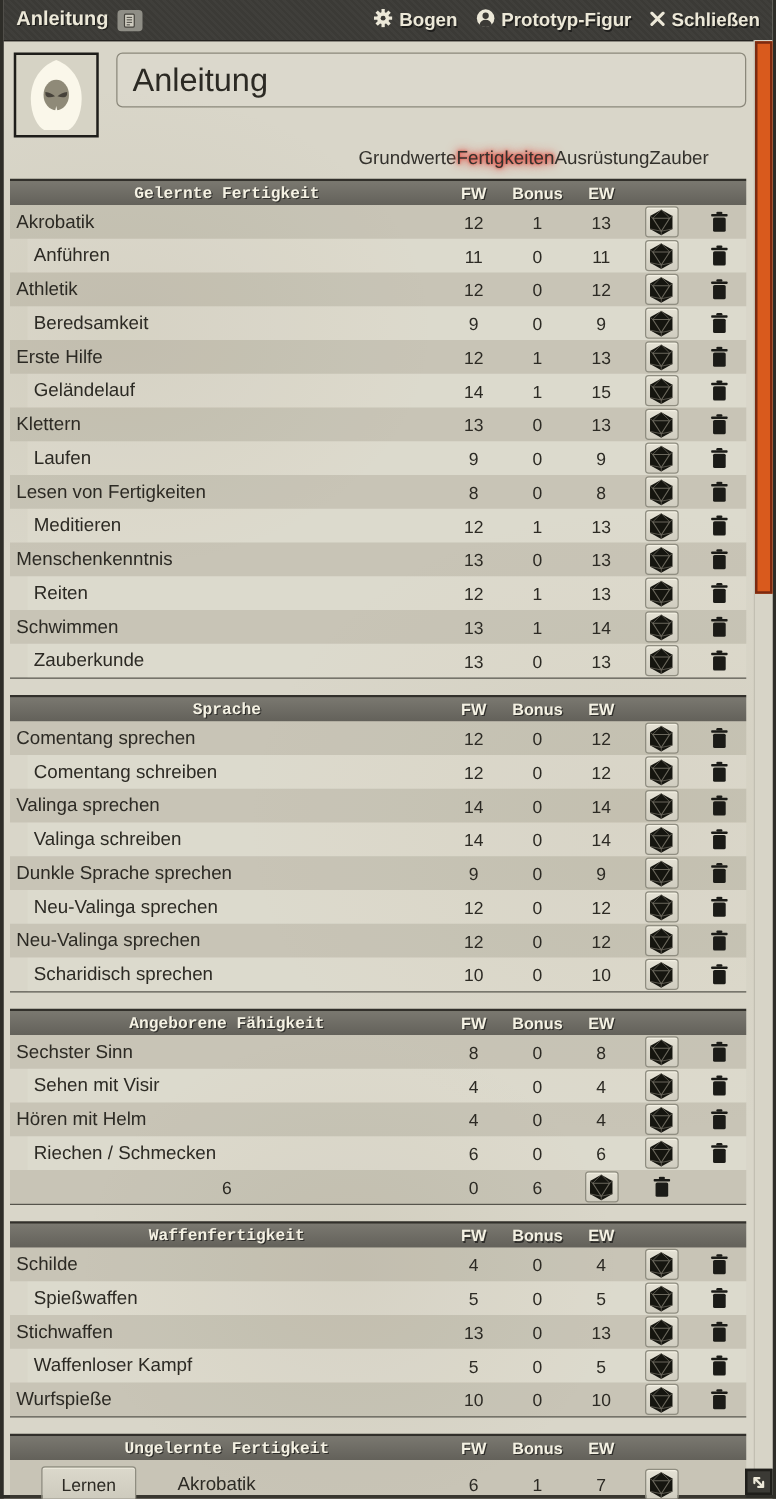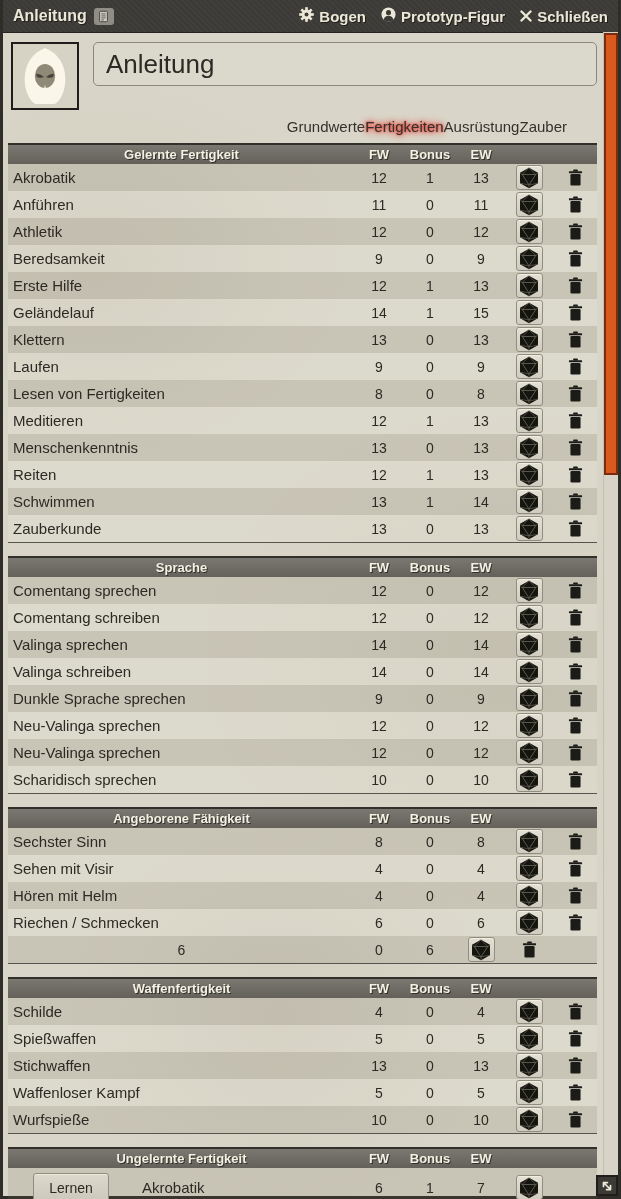--- a/index.html
+++ b/index.html
@@ -49,27 +49,27 @@
   
   .sections{margin-top:2px;}
   .section{margin-bottom:13px;border-bottom:1px solid #56544c;}
   .sec-header,.row{display:grid;grid-template-columns:1fr 48px 54px 48px 48px 44px;align-items:center;}
   .unlearned .sec-header,.unlearned .row{grid-template-columns:120px 1fr 48px 54px 48px 48px 44px;}
   .sec-header{
     height:19px;border-top:2px solid #32302b;
     background:linear-gradient(#7a7870,#63615a);
     color:#f4f1e3;font-size:13px;font-weight:bold;text-shadow:1px 1px 0 rgba(0,0,0,.55);
   }
-  .sec-title{text-align:center;}
+  .sec-title{text-align:center;font-family:Liberation Mono, monospace;}
   .unlearned .sec-title{grid-column:1 / 3;}
   .col-label{text-align:center;}
   .row{height:27px;font-size:15px;color:#2c2a24;}
   .unlearned .row{height:39px;}
   .row.dark{background:rgba(113,106,86,0.16);}
-  .row.light{background:rgba(255,255,250,0.10);}
+  .row.light{background:rgba(255,255,250,0.10);margin-left:14px;}
   .cell-name{padding-left:5px;white-space:nowrap;overflow:hidden;}
   .unlearned .cell-name{padding-left:14px;}
   .cell-num{text-align:center;font-size:14px;}
   .die-btn{
     width:27px;height:25px;margin:0 auto;display:flex;align-items:center;justify-content:center;
     background:linear-gradient(#e4e1d4,#d0cdc0);border:1px solid #8f8d80;border-radius:3px;
     box-shadow:inset 0 1px 0 #f2efe2;cursor:pointer;padding:0;
   }
   .trash-btn{background:none;border:none;margin:0 auto;display:flex;align-items:center;justify-content:center;cursor:pointer;padding:2px;}
   .learn-cell{display:flex;align-items:center;}

